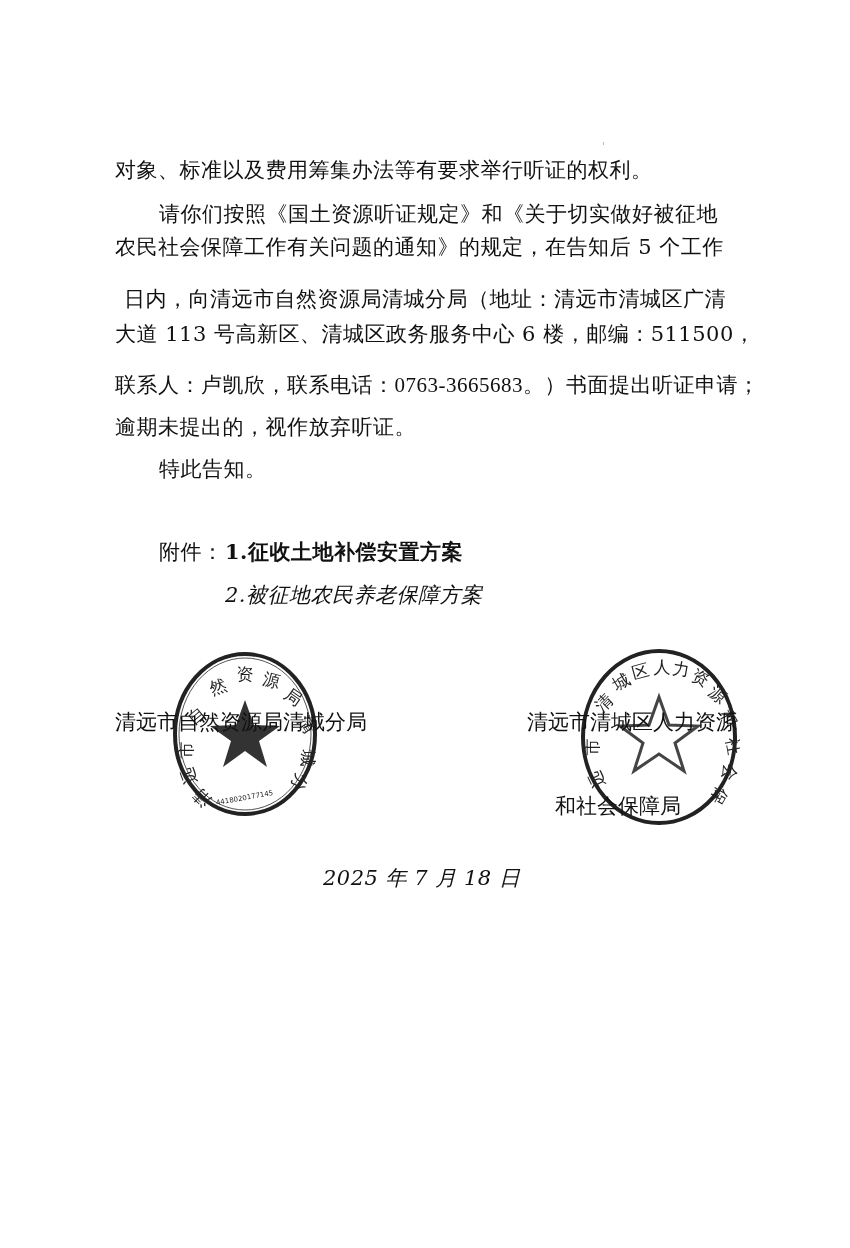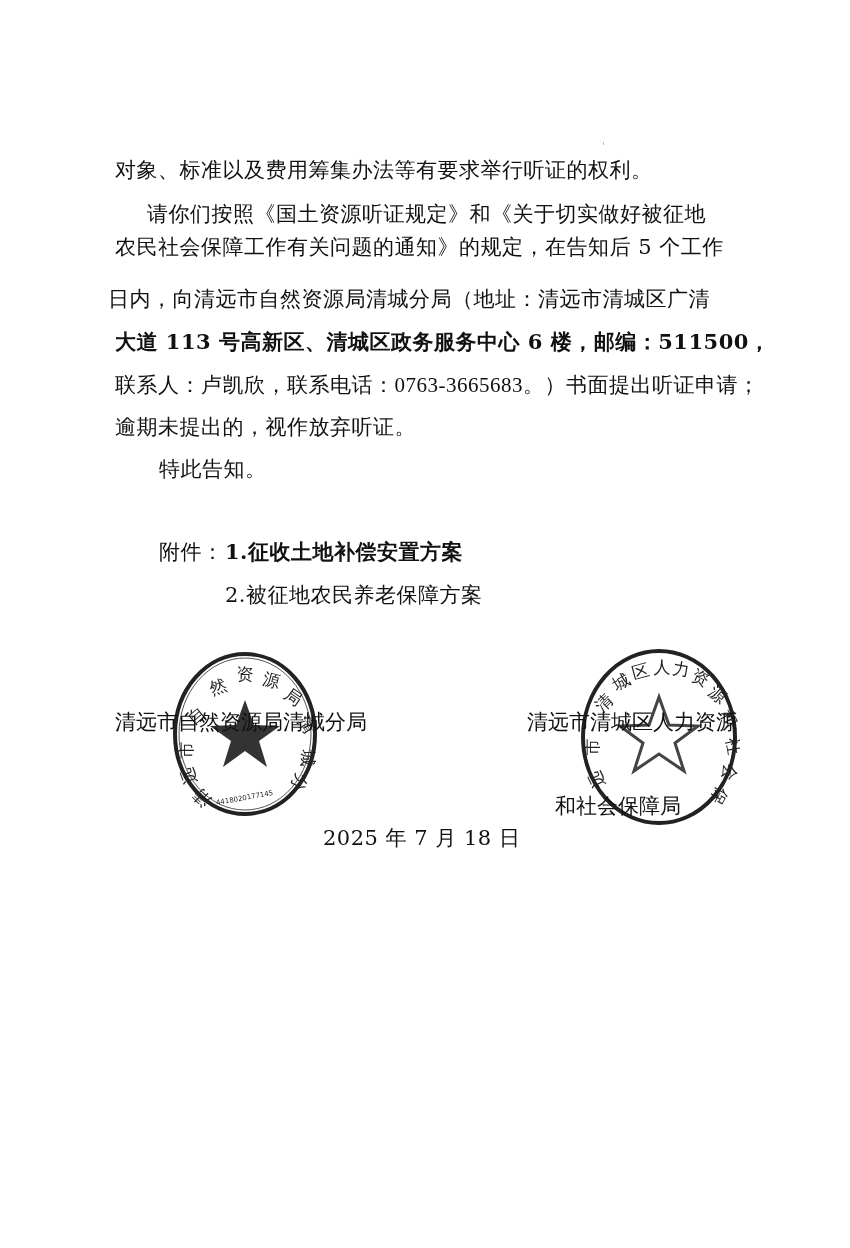--- a/index.html
+++ b/index.html
@@ -11,32 +11,32 @@
   .sig { position: absolute; font-size: 21px; line-height: 28px; white-space: nowrap; z-index: 2; }
   .speck { position: absolute; width: 1px; height: 3px; background: #bbb; }
 </style>
 </head>
 <body>
 
 <div class="speck" style="left:603px;top:142px;"></div>
 
 <div>
   <div class="line" style="left:115px;top:156px;">对象、标准以及费用筹集办法等有要求举行听证的权利。</div>
-  <div class="line" style="left:147px;top:200px;">请你们按照《国土资源听证规定》和《关于切实做好被征地</div>
+  <div class="line" style="left:159px;top:200px;">请你们按照《国土资源听证规定》和《关于切实做好被征地</div>
   <div class="line" style="left:115px;top:233px;">农民社会保障工作有关问题的通知》的规定，在告知后 5 个工作</div>
-  <div class="line" style="left:108px;top:285px;">日内，向清远市自然资源局清城分局（地址：清远市清城区广清</div>
-  <div class="line" style="left:115px;top:328px;font-weight:bold;">大道 113 号高新区、清城区政务服务中心 6 楼，邮编：511500，</div>
+  <div class="line" style="left:124px;top:285px;">日内，向清远市自然资源局清城分局（地址：清远市清城区广清</div>
+  <div class="line" style="left:115px;top:320px;">大道 113 号高新区、清城区政务服务中心 6 楼，邮编：511500，</div>
   <div class="line" style="left:115px;top:371px;font-family:Liberation Serif, serif;">联系人：卢凯欣，联系电话：0763-3665683。）书面提出听证申请；</div>
   <div class="line" style="left:115px;top:413px;">逾期未提出的，视作放弃听证。</div>
   <div class="line" style="left:159px;top:455px;">特此告知。</div>
 
   <div>
     <div class="line" style="left:159px;top:538px;">附件：</div>
     <div class="line" style="left:225px;top:538px;font-weight:bold;">1.征收土地补偿安置方案</div>
-    <div class="line" style="left:225px;top:581px;">2.被征地农民养老保障方案</div>
+    <div class="line" style="left:225px;top:581px;font-style:italic;">2.被征地农民养老保障方案</div>
   </div>
 
   <div class="stamp" style="left:170px;top:650px;">
     <svg width="150" height="168" viewBox="0 0 150 168">
       <ellipse cx="75" cy="84" rx="70" ry="80" fill="none" stroke="#222" stroke-width="4"></ellipse>
       <ellipse cx="75" cy="84" rx="66" ry="76" fill="none" stroke="#555" stroke-width="1"></ellipse>
       <polygon points="75,50 84,75 110,76 89,91 97,117 75,101 53,117 61,91 40,76 66,75" fill="#333"></polygon>
       <g font-size="17" fill="#222" font-family="Liberation Serif, serif" text-anchor="middle">
         <text x="30" y="70" transform="rotate(-40 30 70)">自</text>
         <text x="50" y="42" transform="rotate(-20 50 42)">然</text>
@@ -73,14 +73,14 @@
         <text x="20" y="100" transform="rotate(-90 20 100)">市</text>
         <text x="24" y="130" transform="rotate(-115 24 130)">远</text>
       </g>
     </svg>
   </div>
 
   <div class="sig" style="left:115px;top:708px;text-align:right;">清远市自然资源局清城分局</div>
   <div class="sig" style="left:527px;top:708px;">清远市清城区人力资源</div>
   <div class="sig" style="left:555px;top:792px;">和社会保障局</div>
 
-  <div class="line" style="left:323px;top:824px;">2025 年 7 月 18 日</div>
+  <div class="line" style="left:323px;top:864px;font-style:italic;">2025 年 7 月 18 日</div>
 </div>
 
 </body></html>

